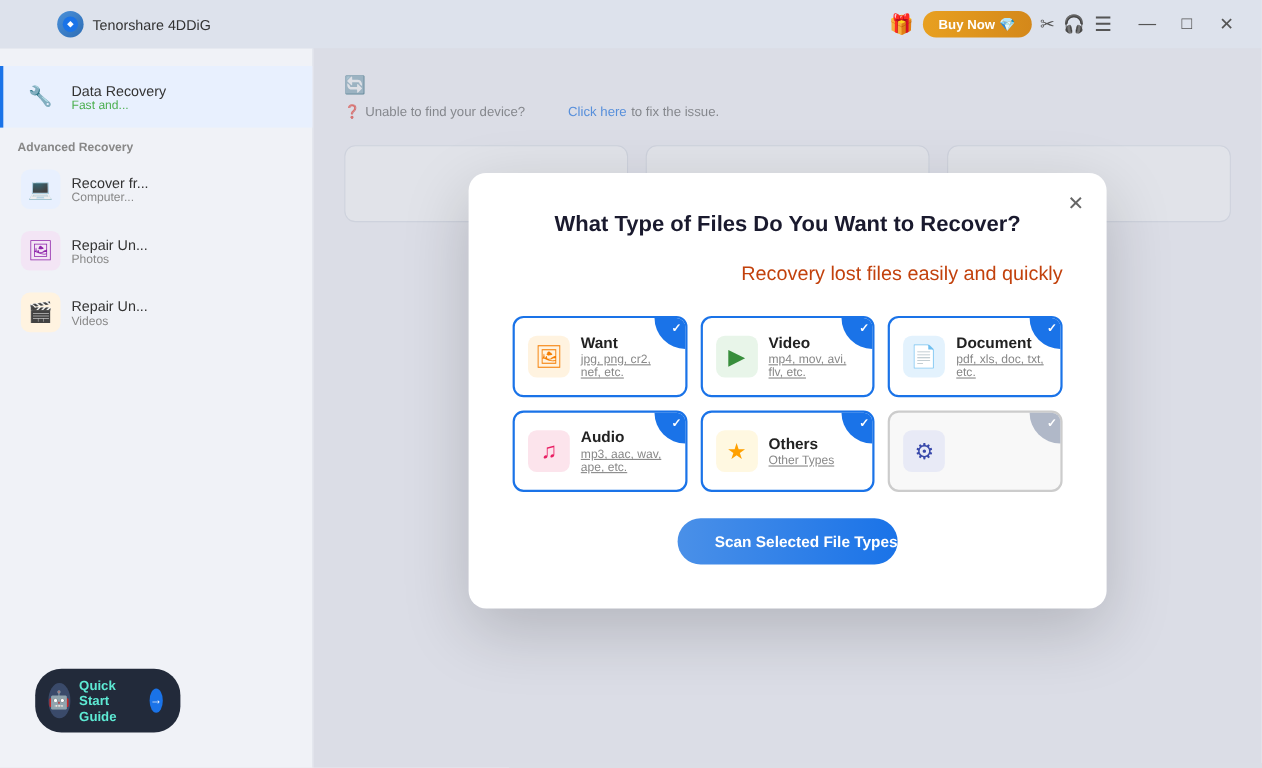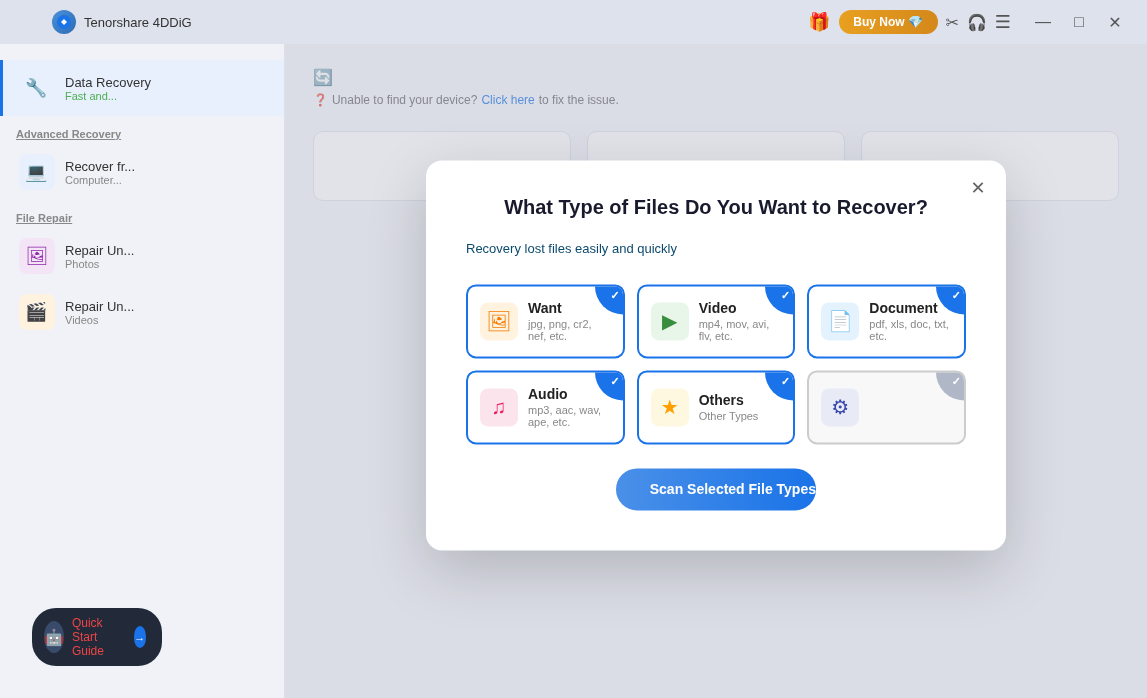--- a/index.html
+++ b/index.html
@@ -122,21 +122,20 @@
     .sidebar-icon.purple { background: #f3e5f5; color: #8e24aa; }
     .sidebar-icon.orange { background: #fff3e0; color: #f57c00; }
     .sidebar-label { font-size: 13px; color: #333; font-weight: 500; }
     .sidebar-sublabel { font-size: 11px; color: #4caf50; }
     .sidebar-section-title {
       font-size: 11px;
       color: #888;
       padding: 12px 16px 4px;
       font-weight: 600;
       text-transform: none;
-      text-decoration: underline;
     }
 
     
     .content-area {
       flex: 1;
       background: #f5f6fa;
       padding: 24px 28px;
       position: relative;
     }
     .page-title {
@@ -156,20 +155,21 @@
       display: flex;
       align-items: center;
       gap: 4px;
       margin-top: 6px;
       font-size: 12px;
       color: #666;
     }
     .help-row a {
       color: #1a73e8;
       text-decoration: none;
+      margin-left: 35px;
     }
 
     
     .overlay {
       position: absolute;
       top: 0; left: 0; right: 0; bottom: 0;
       background: rgba(180, 185, 200, 0.4);
       z-index: 10;
     }
 
@@ -203,23 +203,23 @@
       border-radius: 50%;
     }
     .modal-title {
       text-align: center;
       font-size: 20px;
       font-weight: 700;
       color: #1a1a2e;
       margin-bottom: 22px;
     }
     .modal-subtitle {
-      text-align: left;
-      font-size: 13px;
-      color: #0c4a6e;
+      text-align: right;
+      font-size: 18px;
+      color: #c2410c;
       margin-bottom: 28px;
     }
 
     
     .file-type-grid {
       display: grid;
       grid-template-columns: repeat(3, 1fr);
       gap: 12px;
       margin-bottom: 24px;
     }
@@ -277,20 +277,21 @@
     .file-type-info {}
     .file-type-name {
       font-size: 14px;
       font-weight: 600;
       color: #222;
     }
     .file-type-ext {
       font-size: 11px;
       color: #888;
       margin-top: 2px;
+      text-decoration: underline;
     }
 
     
     .scan-btn {
       display: block;
       width: 200px;
       margin: 0 auto;
       background: linear-gradient(90deg, #4a90e8, #1a73e8);
       color: white;
       border: none;
@@ -334,22 +335,22 @@
       height: 32px;
       background: #3a4a6a;
       border-radius: 50%;
       display: flex;
       align-items: center;
       justify-content: center;
       font-size: 16px;
     }
     .chatbot-label {
       font-size: 12px;
-      color: #ef4444;
-      font-weight: 400;
+      color: #5eead4;
+      font-weight: 700;
     }
     .chatbot-arrow {
       width: 22px;
       height: 22px;
       background: #1a73e8;
       border-radius: 50%;
       display: flex;
       align-items: center;
       justify-content: center;
       color: white;
@@ -399,21 +400,20 @@
 
     <div class="sidebar-section-title">Advanced Recovery</div>
     <div class="sidebar-item">
       <div class="sidebar-icon blue">💻</div>
       <div>
         <div class="sidebar-label">Recover fr...</div>
         <div style="font-size:11px; color:#888;">Computer...</div>
       </div>
     </div>
 
-    <div class="sidebar-section-title">File Repair</div>
     <div class="sidebar-item">
       <div class="sidebar-icon purple">🖼</div>
       <div>
         <div class="sidebar-label">Repair Un...</div>
         <div style="font-size:11px; color:#888;">Photos</div>
       </div>
     </div>
     <div class="sidebar-item">
       <div class="sidebar-icon orange">🎬</div>
       <div>

